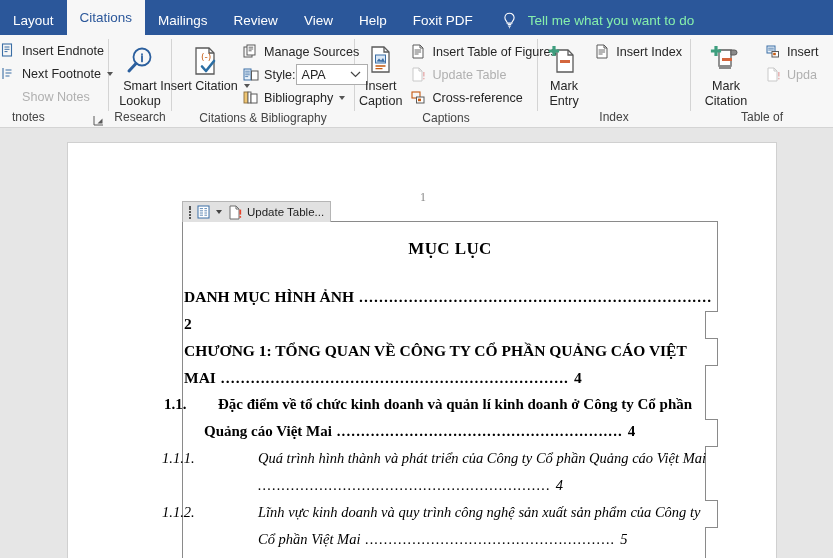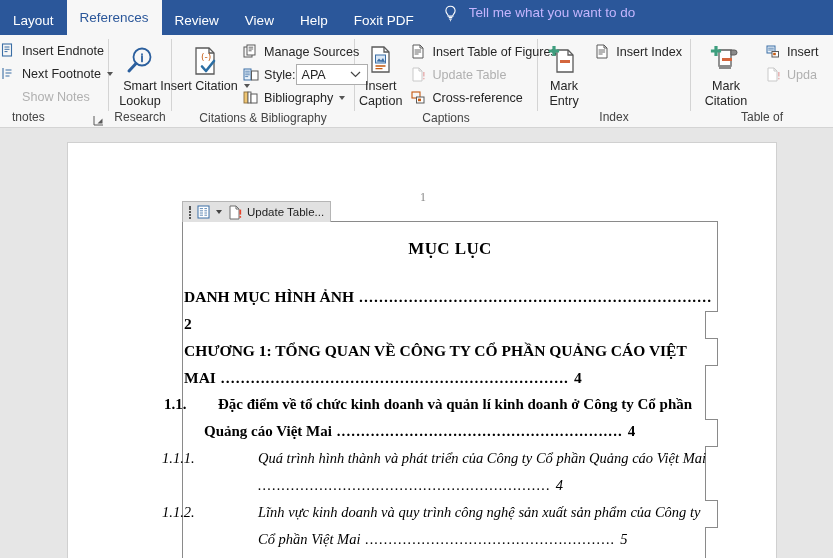--- a/index.html
+++ b/index.html
@@ -27,24 +27,24 @@
     white-space: nowrap;
     cursor: default;
   }
   .tab.selected {
     background: #f7f7f7;
     color: #2b579a;
     height: 35px;
     align-items: center;
   }
   #tellme {
-    display: flex; align-items: flex-start;
+    display: flex; align-items: center;
     height: 30px;
     margin-left: 16px;
-    color: #c4b5fd;
+    color: #86efac;
     font-size: 13.5px;
     white-space: nowrap;
   }
   #tellme .bulb { margin-right: 11px; display:flex; align-items:center; }
 
   
   #ribbon {
     position: absolute; left: 0; top: 35px;
     width: 833px; height: 93px;
     background: #f7f7f7;
@@ -231,21 +231,24 @@
   .hang3 { display:block; text-indent: -48px; padding-left: 48px; }
 </style>
 </head>
 <body>
 
 <div id="tabstrip">
   <div class="tab">
       <span>Layout</span>
     </div>
   <div class="tab selected">
-      <span>References</span>
+      <span>Citations</span>
+    </div>
+  <div class="tab">
+      <span>Mailings</span>
     </div>
   <div class="tab">
       <span>Review</span>
     </div>
   <div class="tab">
       <span>View</span>
     </div>
   <div class="tab">
       <span>Help</span>
     </div>

